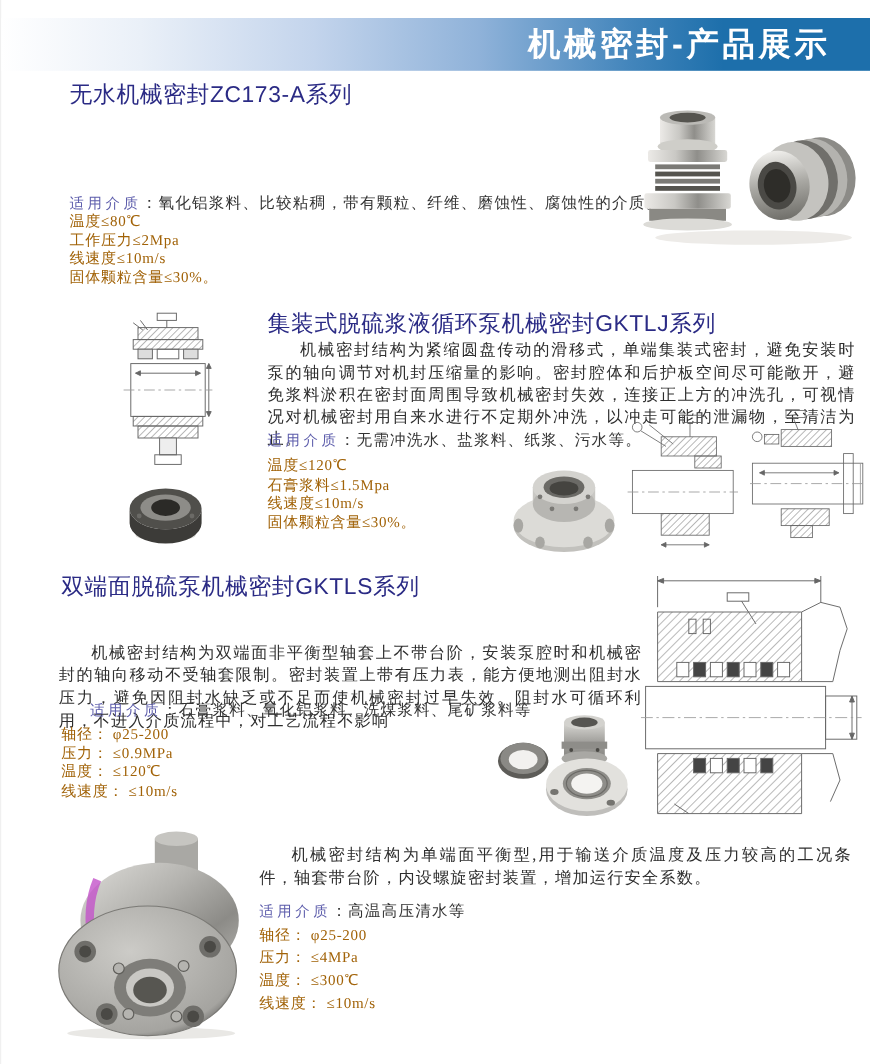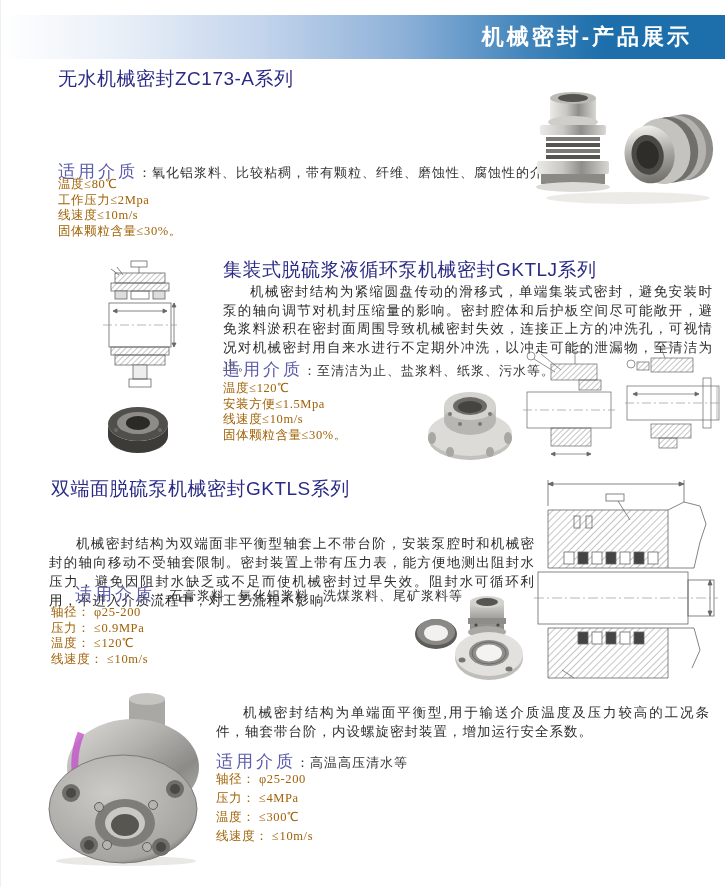--- a/index.html
+++ b/index.html
@@ -9,32 +9,32 @@
     font-family:"Liberation Serif", serif;
     border-left:1px solid #f0f0f0; border-right:1px solid #f0f0f0;
   }
   .header {
     position:absolute; top:15px; left:0; width:725px; height:44px;
     background:linear-gradient(90deg,#ffffff 0%,#eaf0f8 16%,#c3d4ec 36%,#8fb2d9 55%,#4486bc 72%,#1d6fab 83%,#1d6fab 100%);
   }
   .header-title {
     position:absolute; right:34px; top:0; height:44px; line-height:44px;
     color:#ffffff; font-family:"Liberation Sans", sans-serif;
-    font-size:22px; font-weight:bold; letter-spacing:3px; white-space:nowrap;
+    font-size:27px; font-weight:bold; letter-spacing:3px; white-space:nowrap;
   }
   .sec-title {
     position:absolute; font-family:"Liberation Sans", sans-serif;
     font-weight:normal; font-size:19px; color:#2b2b85; white-space:nowrap; letter-spacing:0.5px;
   }
   .para {
     position:absolute; font-size:13.5px; color:#2e2e2e;
     text-align:justify; text-indent:2em; letter-spacing:1px;
   }
   .usage { position:absolute; white-space:nowrap; }
-  .usage .lbl { font-size:17px; color:#5c5cab; letter-spacing:3px; }
+  .usage .lbl { font-size:12px; color:#5c5cab; letter-spacing:3px; }
   .usage .txt { font-size:13px; color:#333333; letter-spacing:1px; }
   .specs { position:absolute; color:#a16207; font-size:12.5px; letter-spacing:0.6px; }
   .specs .spec { white-space:nowrap; }
   .lh15 .spec { line-height:15.6px; }
   .lh19 .spec { line-height:19px; }
   .media { position:absolute; }
   .media svg { display:block; }
 </style>
 </head>
 <body>
@@ -139,25 +139,25 @@
       <ellipse cx="34" cy="23" rx="21" ry="11" fill="#8d8c88"></ellipse>
       <ellipse cx="34" cy="23" rx="12" ry="7" fill="#2b2a27"></ellipse>
       <circle cx="12" cy="30" r="2" fill="#6b6a66"></circle>
         <circle cx="56" cy="30" r="2" fill="#6b6a66"></circle>
     </svg>
   </div>
 
   <div class="sec-title" style="left:222px; top:257px;">集装式脱硫浆液循环泵机械密封GKTLJ系列</div>
   <div class="para" style="left:222px; top:283px; width:490px; line-height:18.5px;">机械密封结构为紧缩圆盘传动的滑移式，单端集装式密封，避免安装时泵的轴向调节对机封压缩量的影响。密封腔体和后护板空间尽可能敞开，避免浆料淤积在密封面周围导致机械密封失效，连接正上方的冲洗孔，可视情况对机械密封用自来水进行不定期外冲洗，以冲走可能的泄漏物，至清洁为止。</div>
   <div class="usage" style="left:222px; top:358px;">
-    <span class="lbl">适用介质</span><span class="txt">：至清洁为止、盐浆料、纸浆、污水等。</span>
+    <span class="lbl">适用介质</span><span class="txt">：无需冲洗水、盐浆料、纸浆、污水等。</span>
   </div>
   <div class="specs lh15" style="left:222px; top:381px;">
     <div class="spec">温度≤120℃</div>
-    <div class="spec">安装方便≤1.5Mpa</div>
+    <div class="spec">石膏浆料≤1.5Mpa</div>
     <div class="spec">线速度≤10m/s</div>
     <div class="spec">固体颗粒含量≤30%。</div>
   </div>
 
   <div class="media" style="left:425px; top:388px;">
     <svg width="88" height="74" viewBox="0 0 88 74">
       <ellipse cx="44" cy="50" rx="42" ry="22" fill="#c2c1bd"></ellipse>
       <ellipse cx="44" cy="46" rx="42" ry="22" fill="#dcdbd7"></ellipse>
       <ellipse cx="6" cy="50" rx="4" ry="6" fill="#a8a7a3"></ellipse>
       <ellipse cx="82" cy="50" rx="4" ry="6" fill="#a8a7a3"></ellipse>

